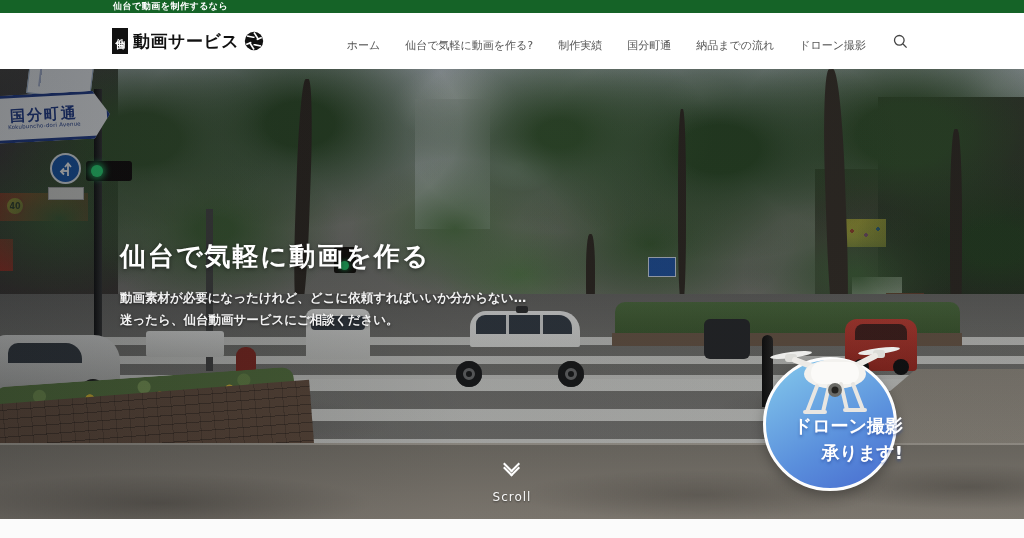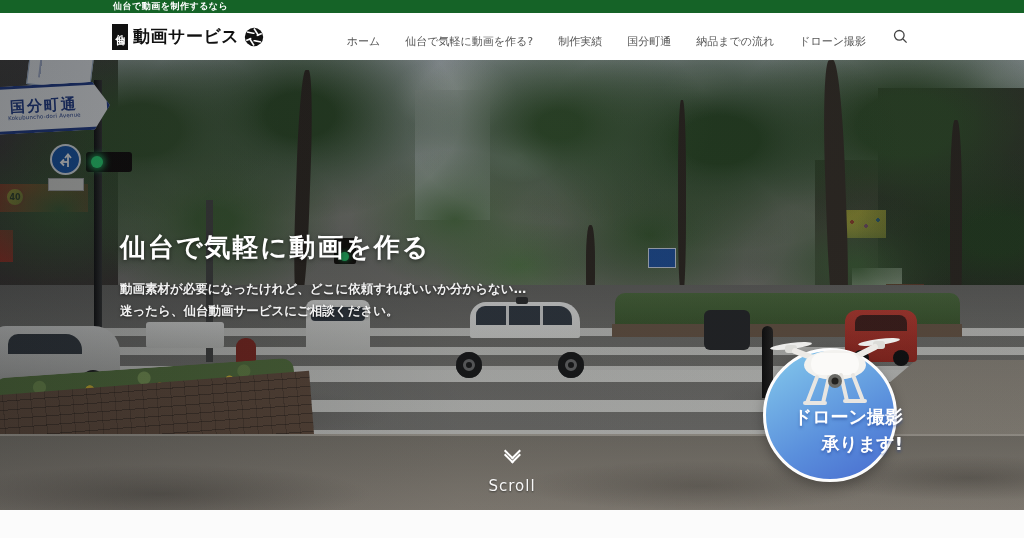--- a/index.html
+++ b/index.html
@@ -5,21 +5,21 @@
   * { box-sizing: border-box; }
   html,body { margin:0; padding:0; }
   body {
     width:1024px; height:538px; overflow:hidden; background:#fff;
     font-family:"DejaVu Sans","Liberation Sans",sans-serif;
   }
   
   .topbar { height:13px; background:#156327; display:flex; align-items:center; }
   .topbar span { color:#fff; font-size:9px; font-weight:bold; margin-left:113px; letter-spacing:.5px; line-height:13px; }
   
-  .header { height:47px; background:#fff; display:flex; align-items:center; justify-content:space-between; padding:0 116px 0 112px; }
+  .header { height:56px; background:#fff; display:flex; align-items:center; justify-content:space-between; padding:0 116px 0 112px; }
   .logo { display:flex; align-items:center; gap:5px; cursor:pointer; }
   .logo-badge { background:#111; color:#fff; writing-mode:vertical-rl; text-orientation:upright; font-size:10px; font-weight:bold; line-height:1.2; padding:2px 2px; height:26px; letter-spacing:1px; }
   .logo-title { font-size:17px; font-weight:800; color:#111; letter-spacing:.5px; }
   .nav { display:flex; align-items:center; gap:25px; }
   .nav a { font-size:11px; color:#555; text-decoration:none; white-space:nowrap;margin-top:9px; }
   .search-btn { background:none; border:none; padding:0 0 0 2px; cursor:pointer; display:flex; align-items:center; }
   
   .hero { position:relative; width:1024px; height:450px; overflow:hidden; background:#8e8c86; }
   .hero .abs { position:absolute; }
   .photo-base { inset:0;
@@ -142,21 +142,21 @@
   .overlay { inset:0; background:
     linear-gradient(180deg, rgba(5,8,12,.14), rgba(5,8,12,.08)),
     linear-gradient(90deg, rgba(5,8,12,.38), rgba(5,8,12,.24) 45%, rgba(5,8,12,.22)); }
   .hero-text { position:absolute; left:120px; top:170px; z-index:20; color:#fff; }
   .hero-text h1 { margin:0; font-size:26px; font-weight:600; letter-spacing:2px; text-shadow:0 1px 4px rgba(0,0,0,.55); }
   .hero-text p { margin:13px 0 0; font-size:12.5px; font-weight:600; line-height:1.75; color:#f2f2f2; text-shadow:0 1px 3px rgba(0,0,0,.6); }
   .hero-text p span { display:block; }
   .scroll { position:absolute; left:50%; transform:translateX(-50%); bottom:15px; z-index:20; text-align:center; cursor:pointer; }
   .chev { width:12px; height:12px; border-right:2px solid #fff; border-bottom:2px solid #fff; transform:rotate(45deg); margin:0 auto; }
   .chev + .chev { margin-top:-8px; }
-  .scroll-label { margin-top:16px; color:#fff; font-size:15px; letter-spacing:1px; opacity:.95; text-shadow:0 1px 2px rgba(0,0,0,.5); }
+  .scroll-label { margin-top:16px; color:#fff; font-size:12px; letter-spacing:1px; opacity:.95; text-shadow:0 1px 2px rgba(0,0,0,.5); }
   
   .drone-badge { position:absolute; left:763px; top:273px; width:146px; height:177px; z-index:25; }
   .badge-circle { position:absolute; top:15px; left:0; width:134px; height:134px; border-radius:50%; border:3px solid #fdfdfd;
     background:linear-gradient(150deg,#7fc2ea 8%,#5a8fdc 60%,#4a6fd0 96%); box-shadow:0 5px 12px rgba(0,0,0,.28); }
   .badge-text { position:absolute; top:70px; left:0; width:140px; text-align:right; color:#fff; font-weight:800; font-size:18px; line-height:1.5; text-shadow:0 2px 3px rgba(30,60,140,.5); }
   .badge-text span { display:block; }
   .drone-svg { position:absolute; top:0; left:6px; }
   .below-hero { height:28px; background:#fbfbfb; }
 </style>
 </head>

